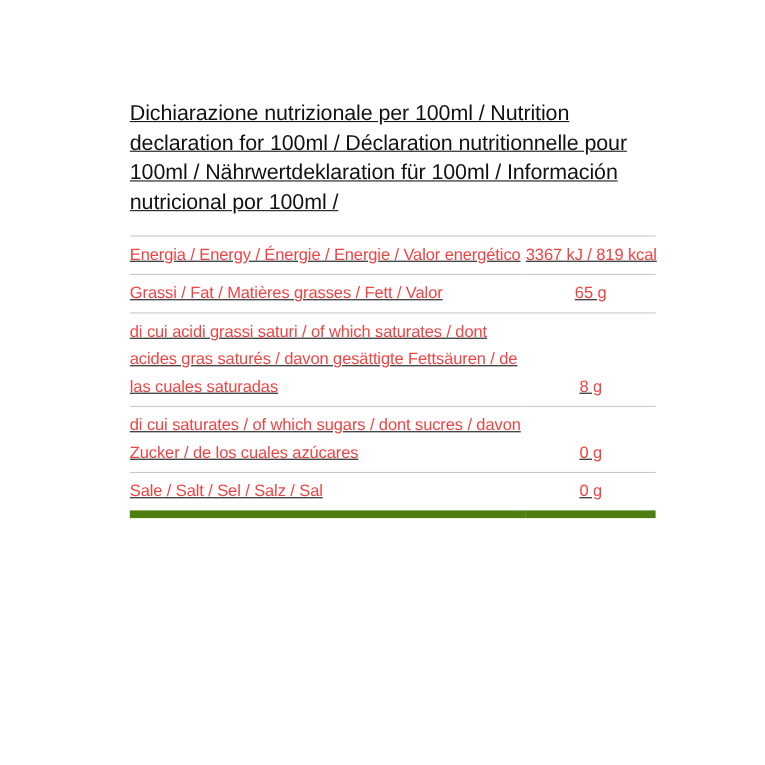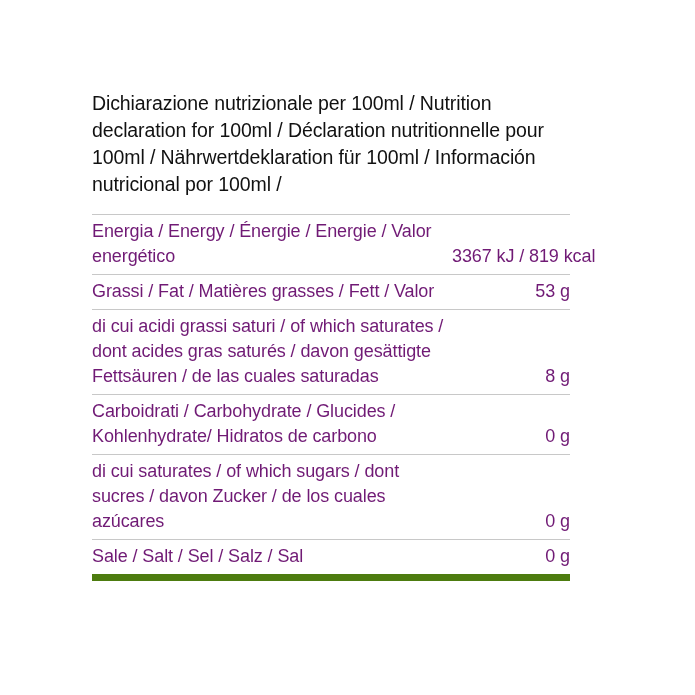--- a/index.html
+++ b/index.html
@@ -9,23 +9,24 @@
   body {
     width: 695px;
     height: 695px;
     background: #ffffff;
     font-family: "Liberation Sans", sans-serif;
     color: #1a1a1a;
     -webkit-font-smoothing: antialiased;
   }
   .panel {
     position: absolute;
-    left: 92px;
+    left: 118px;
     top: 90px;
     width: 480px;
+    text-decoration: underline;
   }
   .heading {
     font-size: 19.5px;
     line-height: 27px;
     color: #111111;
     letter-spacing: -0.1px;
     margin-bottom: 16px;
     max-width: 470px;
   }
   table.nutrition {
@@ -33,33 +34,33 @@
     width: 478px;
     table-layout: fixed;
   }
   table.nutrition tr {
     border-top: 1px solid #c8c8c8;
   }
   table.nutrition tr:last-child {
     border-bottom: 7px solid #4d7c0f;
   }
   table.nutrition td {
-    font-size: 18px;
+    font-size: 15px;
     line-height: 25px;
-    color: #701a75;
+    color: #ef4444;
     padding: 4px 0 5px 0;
     vertical-align: bottom;
     letter-spacing: -0.1px;
   }
   td.label {
     padding-right: 6px;
   }
   td.value {
     width: 118px;
-    text-align: right;
+    text-align: center;
     white-space: nowrap;
   }
   td.value.narrow {
     width: 62px;
   }
 </style>
 </head>
 <body>
 
 <div class="panel">
@@ -67,29 +68,25 @@
   <div class="heading">Dichiarazione nutrizionale per 100ml / Nutrition declaration for 100ml / Déclaration nutritionnelle pour 100ml / Nährwertdeklaration für 100ml / Información nutricional por 100ml /</div>
 
   <table class="nutrition">
     <tbody>
       <tr>
         <td class="label">Energia / Energy / Énergie / Energie / Valor energético</td>
         <td class="value">3367 kJ / 819 kcal</td>
       </tr>
       <tr>
         <td class="label">Grassi / Fat / Matières grasses / Fett / Valor</td>
-        <td class="value narrow">53 g</td>
+        <td class="value narrow">65 g</td>
       </tr>
       <tr>
         <td class="label">di cui acidi grassi saturi / of which saturates / dont acides gras saturés / davon gesättigte Fettsäuren / de las cuales saturadas</td>
         <td class="value narrow">8 g</td>
-      </tr>
-      <tr>
-        <td class="label">Carboidrati / Carbohydrate / Glucides / Kohlenhydrate/ Hidratos de carbono</td>
-        <td class="value narrow">0 g</td>
       </tr>
       <tr>
         <td class="label">di cui saturates / of which sugars / dont sucres / davon Zucker / de los cuales azúcares</td>
         <td class="value narrow">0 g</td>
       </tr>
       <tr>
         <td class="label">Sale / Salt / Sel / Salz / Sal</td>
         <td class="value narrow">0 g</td>
       </tr>
     </tbody>

